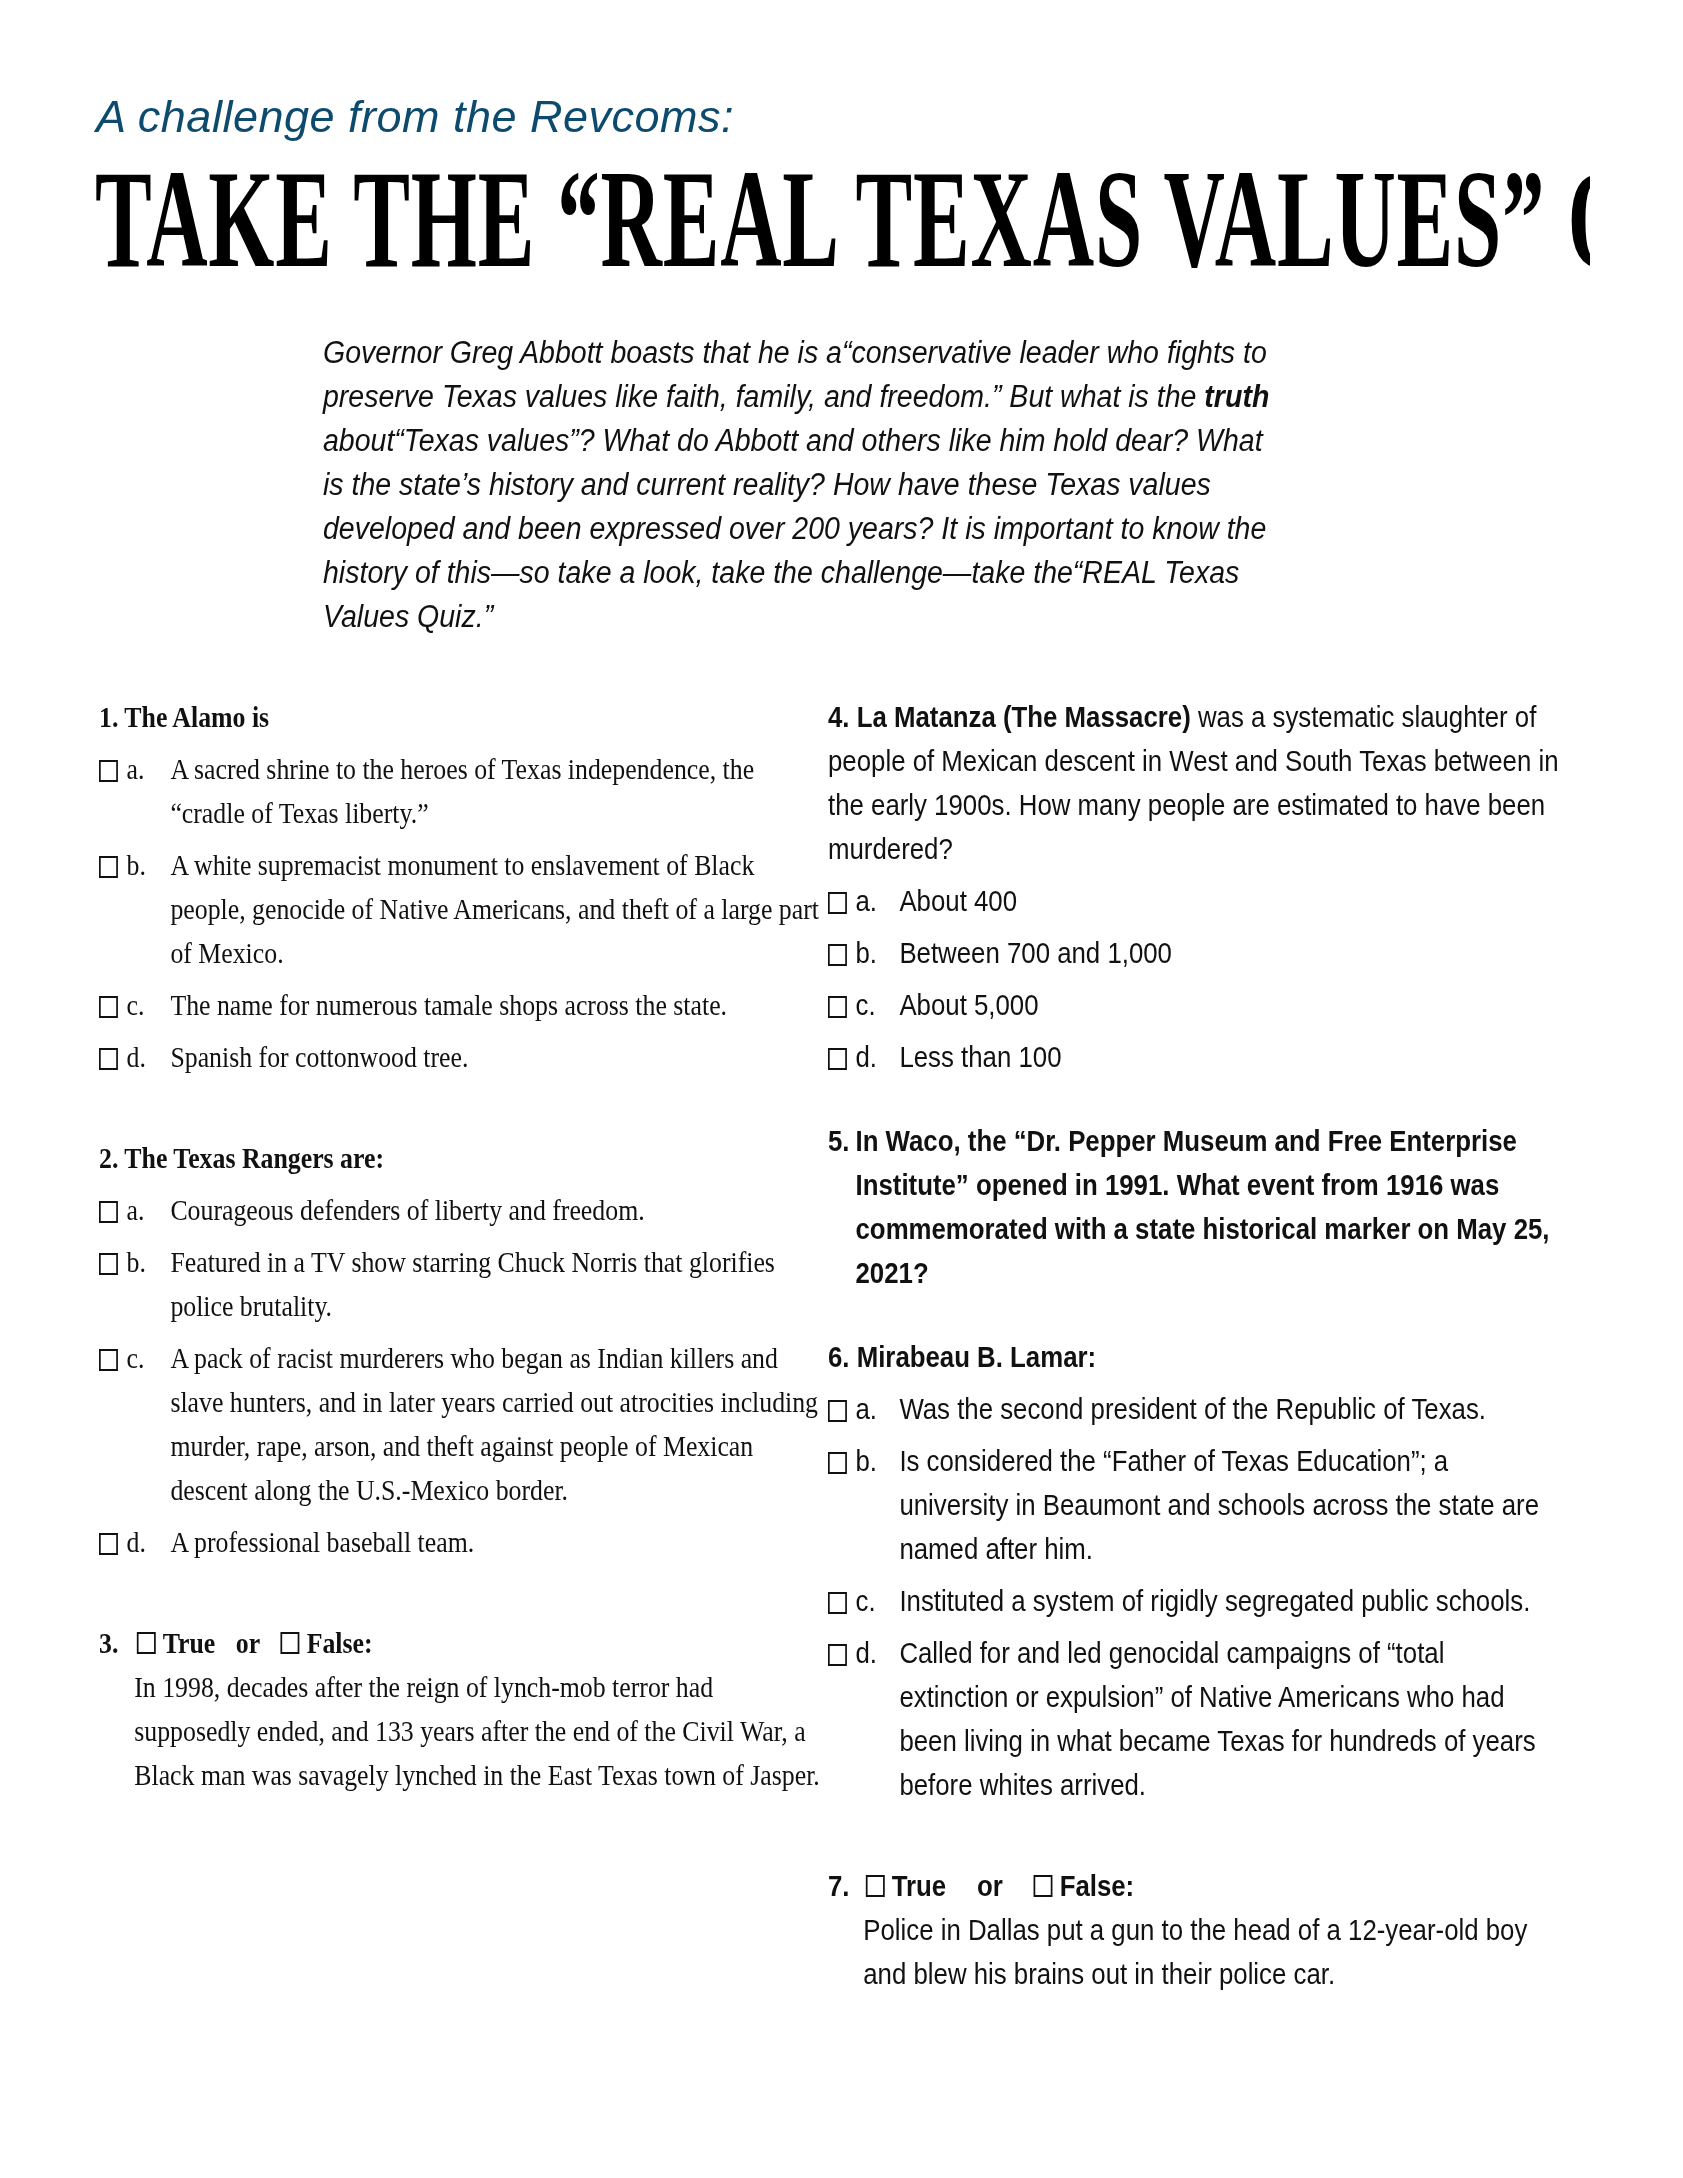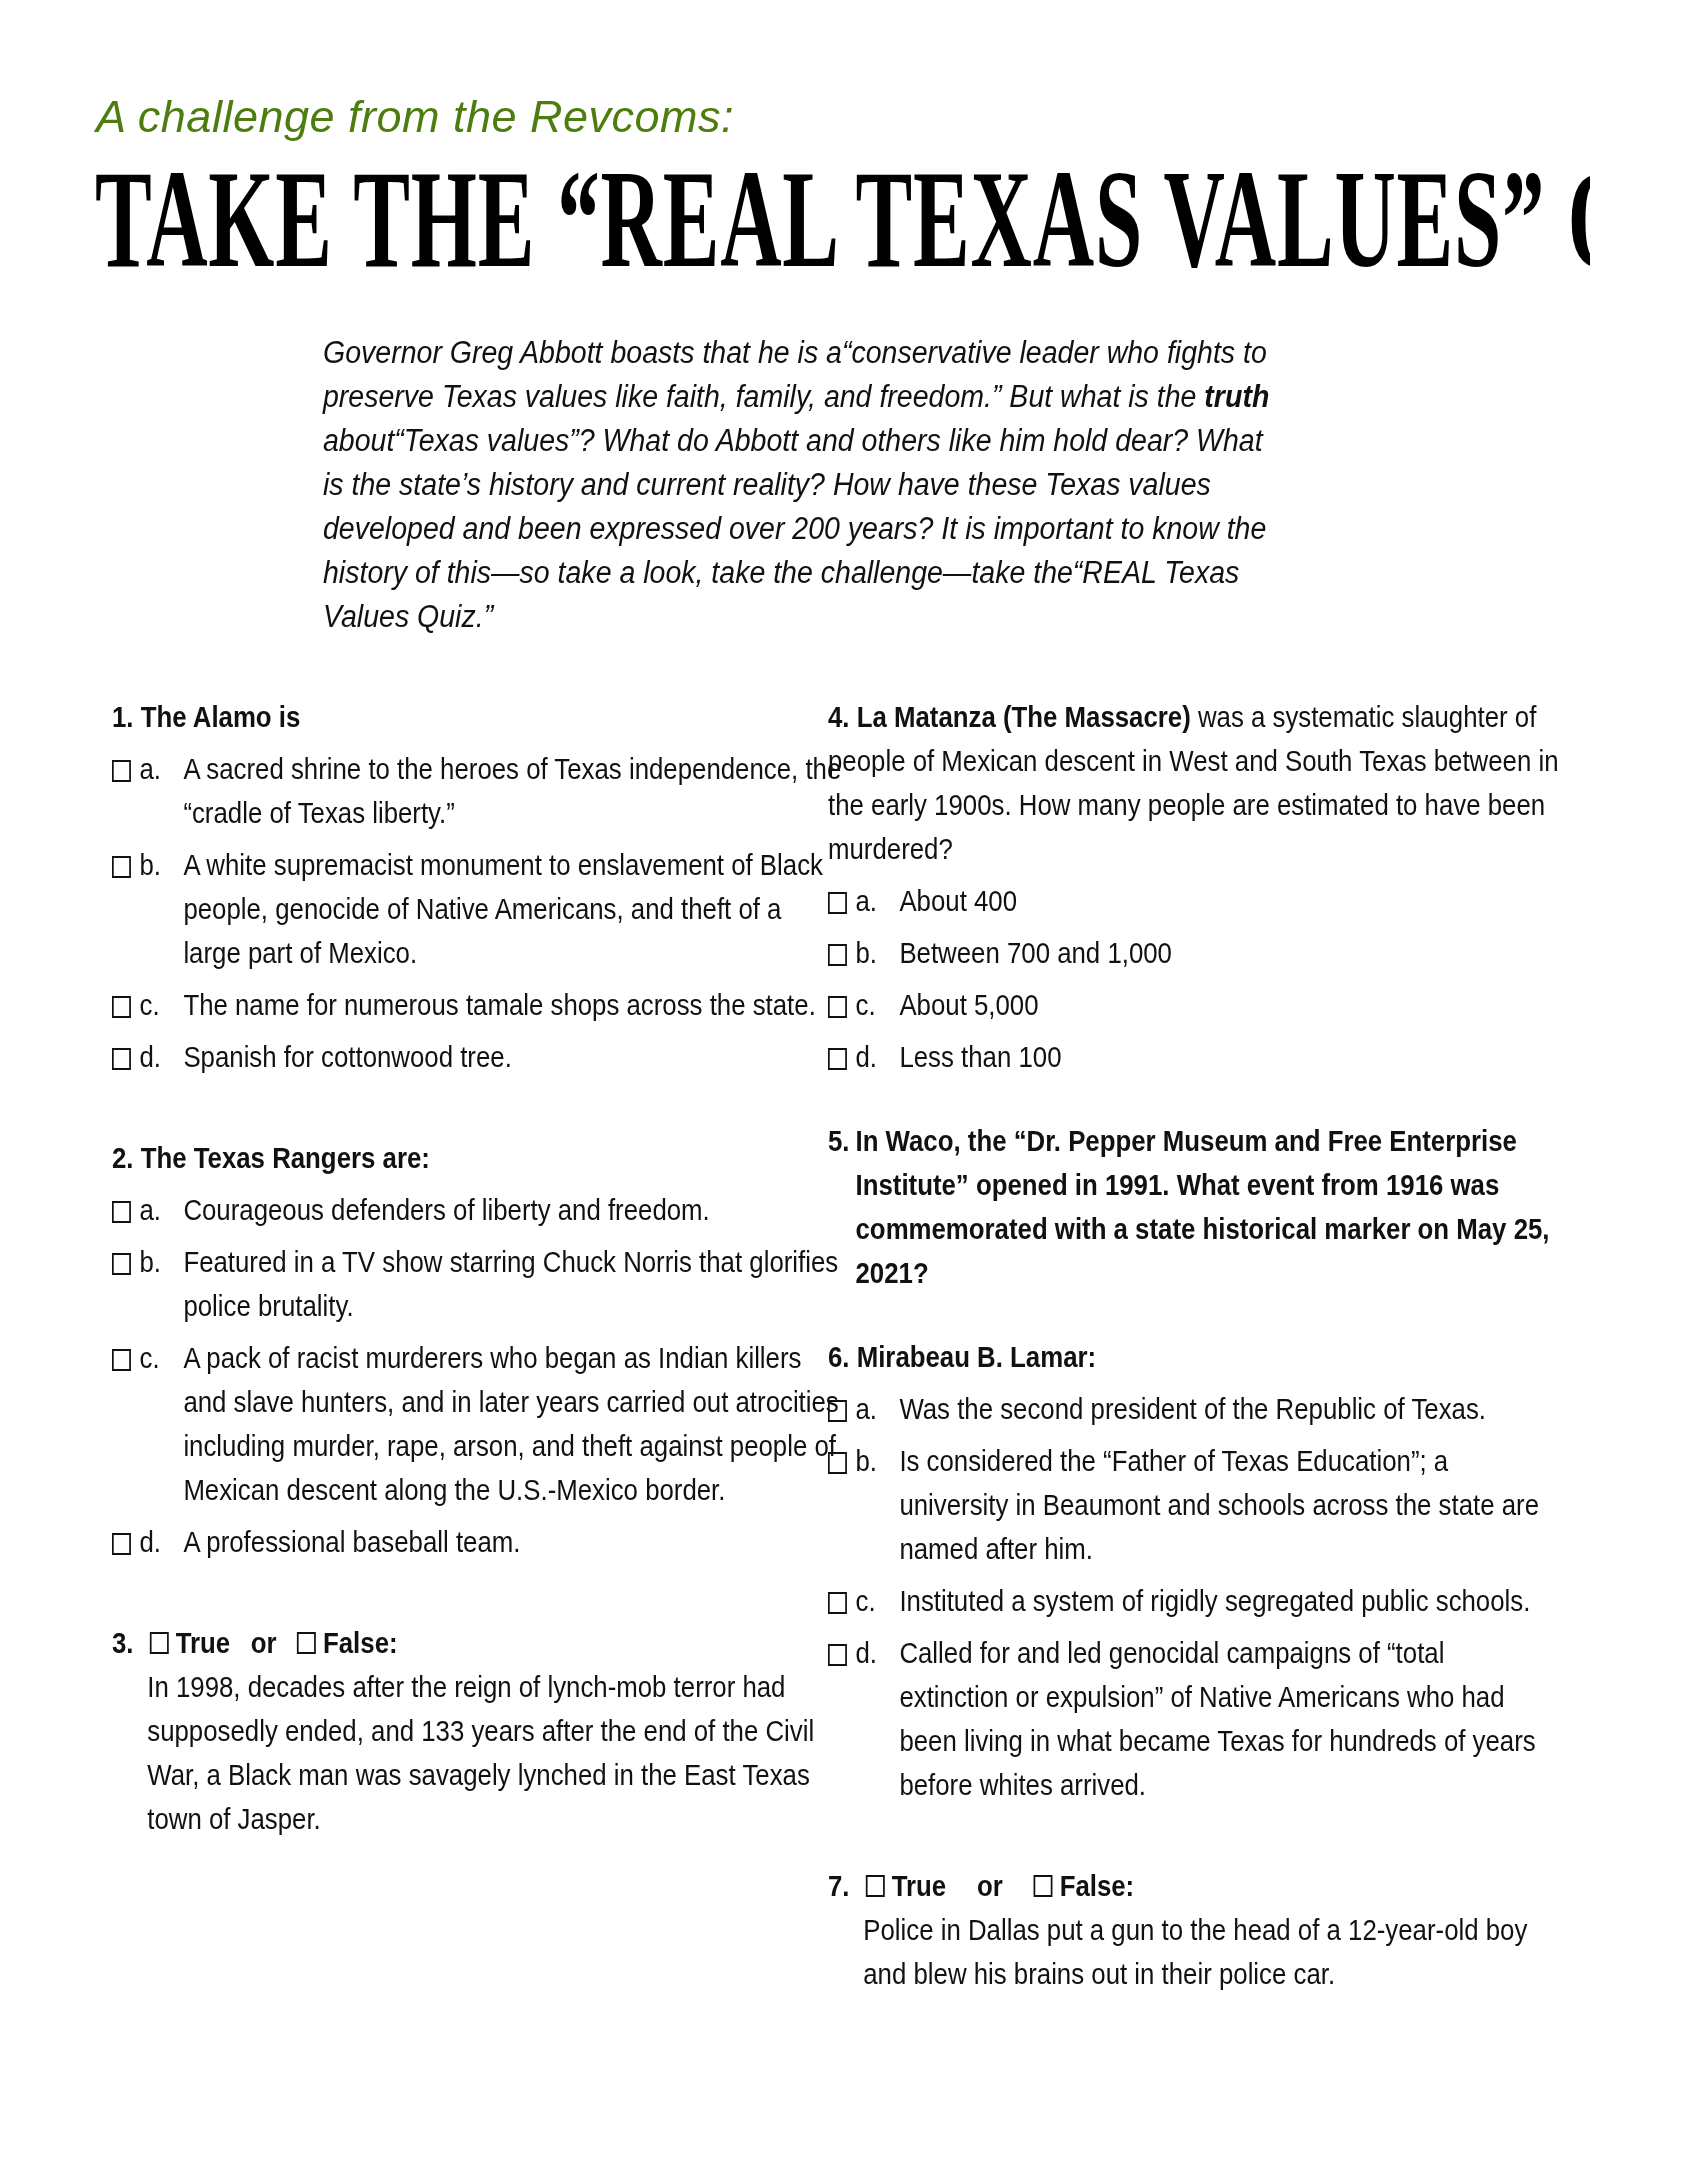--- a/index.html
+++ b/index.html
@@ -1,23 +1,23 @@
 <!DOCTYPE html>
 <html><head>
 <meta charset="utf-8">
 <style>
   html, body { margin:0; padding:0; background:#ffffff; }
   body { width:1683px; height:2178px; position:relative; overflow:hidden; color:#111; font-family:"Liberation Sans", sans-serif; }
-  .kicker { position:absolute; left:96px; top:91px; font-size:45px; font-style:italic; letter-spacing:0.5px; color:#4d7c0f; }
+  .kicker { position:absolute; left:96px; top:91px; font-size:45px; font-style:italic; letter-spacing:0.5px; color:#0c4a6e; }
   .headline { position:absolute; left:95px; top:150px; width:1495px; height:139px; overflow:hidden; }
   .headline span { display:block; font-family:"Liberation Serif", serif; font-weight:bold; font-size:109px; line-height:139px; letter-spacing:1px; transform:scaleX(0.78) scaleY(1.28); transform-origin:left center; white-space:nowrap; color:#000; }
   .intro { position:absolute; left:323px; top:331px; width:1049px; font-size:31px; line-height:44px; font-style:italic; color:#111; transform:scaleX(0.92); transform-origin:left top; }
   .intro b { font-weight:bold; }
   .col { position:absolute; top:695px; }
-  .col-left { left:112px; width:733px; }
+  .col-left { left:99px; width:733px;font-family:Liberation Serif, serif; }
   .col-right { left:828px; width:733px; }
   .q { font-size:30px; line-height:44px; color:#111; transform:scaleX(0.86); transform-origin:left top; width:851px; }
   .q-title { font-weight:bold; }
   .opt { display:flex; margin-top:8px; }
   .opt:first-of-type { margin-top:0; }
   .box { display:inline-block; width:18px; height:18px; border:2px solid #111; margin-top:13px; margin-right:10px; flex:0 0 auto; }
   .opt-letter { width:51px; flex:0 0 auto; }
   .opt-text { flex:1 1 auto; }
   .tf-head { font-weight:bold; display:flex; align-items:center; }
   .tf-head .num { width:44px; }

